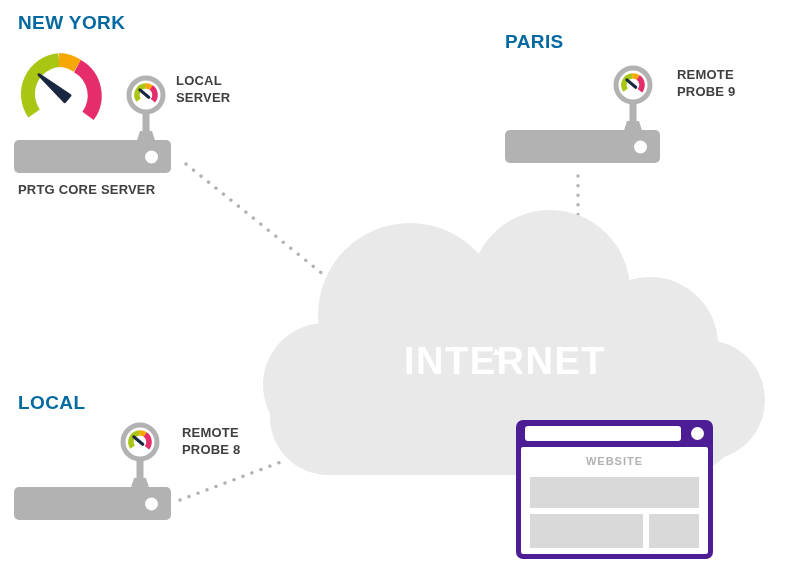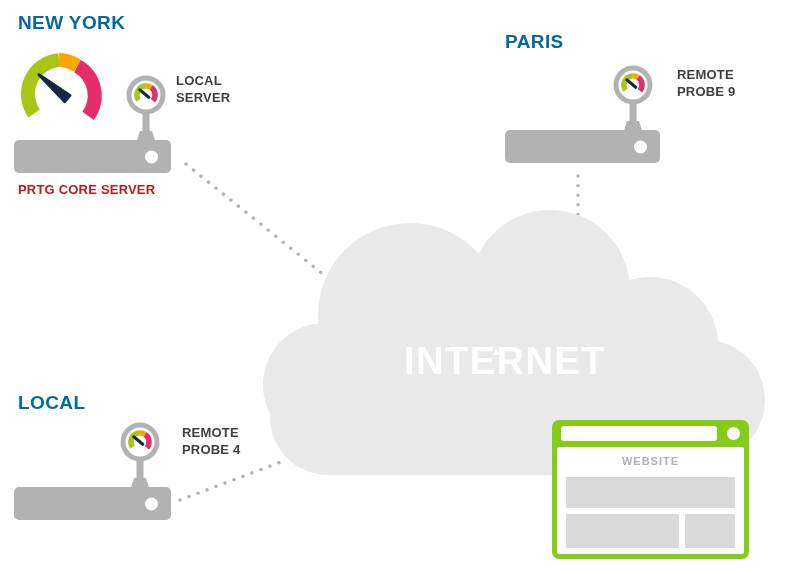--- a/index.html
+++ b/index.html
@@ -17,28 +17,28 @@
   }
   .probe-label span { display:block; }
   .server {
     position:absolute; width:157px; height:33px; background:#b2b2b2; border-radius:5px;
   }
   .server .led {
     position:absolute; right:13px; top:50%; transform:translateY(-50%);
     width:13px; height:13px; background:#ffffff; border-radius:50%;
   }
   .server-label {
-    position:absolute; font-size:13px; font-weight:bold; color:#b91c1c; letter-spacing:.2px;
+    position:absolute; font-size:13px; font-weight:bold; color:#404040; letter-spacing:.2px;
   }
   .internet-label {
     position:absolute; left:310px; top:340px; width:390px; text-align:center;
     font-size:38px; font-weight:bold; color:#ffffff; letter-spacing:1.5px;
   }
   .browser {
-    position:absolute; width:197px; height:139px; background:#84cc16; border-radius:7px;margin-left:36px;
+    position:absolute; width:197px; height:139px; background:#4c1d95; border-radius:7px;
   }
   .browser-addressbar {
     position:absolute; left:9px; top:6px; width:156px; height:15px;
     background:#ffffff; border-radius:3px;
   }
   .browser-btn {
     position:absolute; right:9px; top:6.5px; width:13px; height:13px;
     background:#ffffff; border-radius:50%;
   }
   .browser-content {
@@ -134,21 +134,21 @@
     <path d="M13.5 68 L17 57 L29 57 L32.5 68 Z" fill="#b2b2b2"></path>
     <circle cx="23" cy="21" r="17" fill="#ffffff" stroke="#b2b2b2" stroke-width="5"></circle>
     <path d="M15.6 26.2 A9 9 0 0 1 22.2 12" fill="none" stroke="#a8c613" stroke-width="5.5"></path>
     <path d="M22.2 12 A9 9 0 0 1 28.2 13.6" fill="none" stroke="#f7a800" stroke-width="5.5"></path>
     <path d="M28.2 13.6 A9 9 0 0 1 29.9 26.8" fill="none" stroke="#e62d6b" stroke-width="5.5"></path>
     <line x1="25.7" y1="23.3" x2="16.9" y2="15.9" stroke="#1a2742" stroke-width="3.2" stroke-linecap="round"></line>
   </svg>
 
   <div class="probe-label" style="left:182px; top:424px;">
     <span>REMOTE</span>
-    <span>PROBE 4</span>
+    <span>PROBE 8</span>
   </div>
 
   <div class="server" style="left:14px; top:487px;">
     <span class="led"></span>
   </div>
 
   <div class="browser" style="left:516px; top:420px;">
     <div class="browser-addressbar"></div>
     <div class="browser-btn"></div>
     <div class="browser-content">

